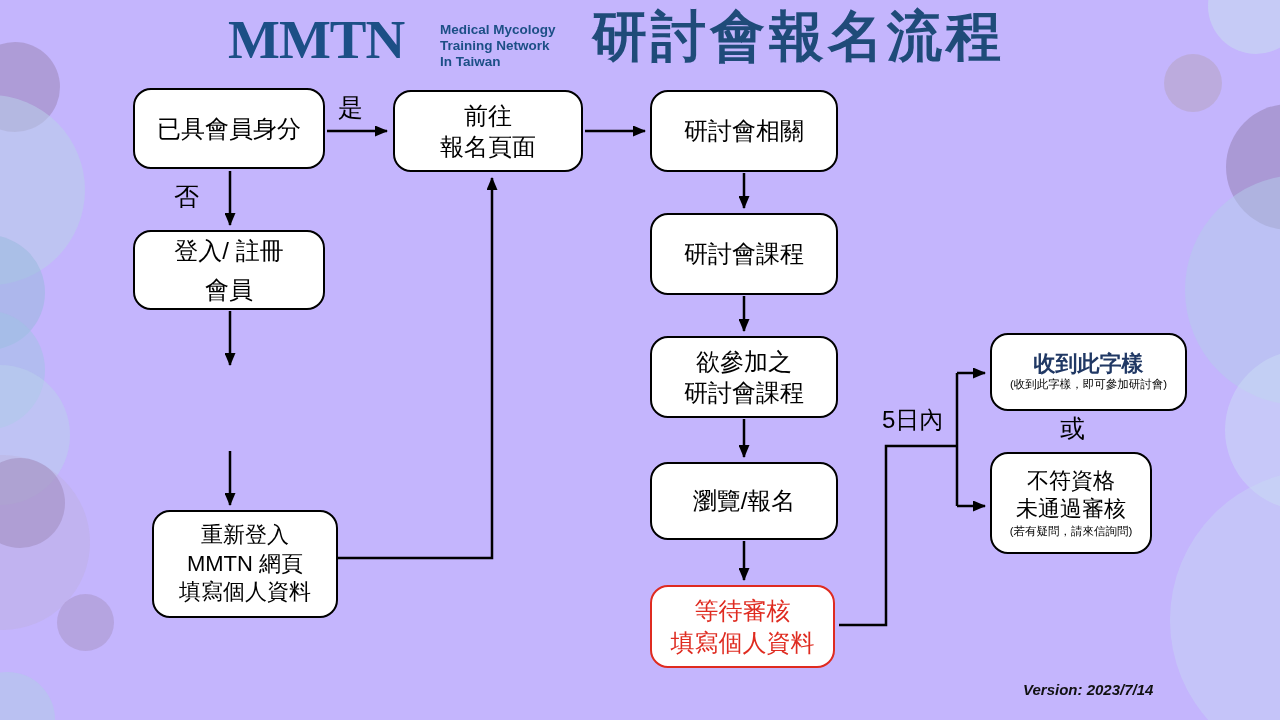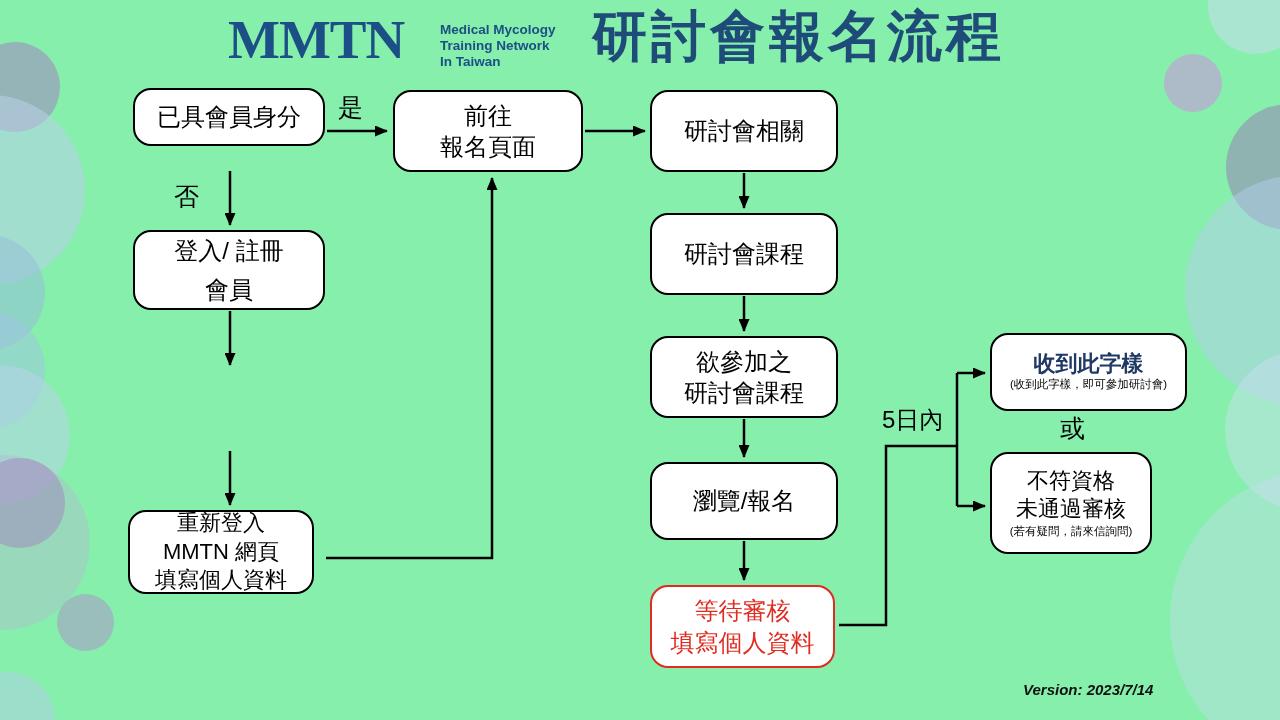--- a/index.html
+++ b/index.html
@@ -1,17 +1,17 @@
 <!DOCTYPE html>
 <html style="--c-title: #1f4b79; --c-logo: #1c4f86; --c-success: #203864; --c-red: #df2b20;"><head>
 <meta charset="utf-8">
 <style>
   html,body{margin:0;padding:0;background:#fff;}
   .stage{
-    position:relative;width:1280px;height:720px;overflow:hidden;background:#86efac;
+    position:relative;width:1280px;height:720px;overflow:hidden;background:#c4b5fd;
     font-family:"Liberation Sans","DejaVu Sans",sans-serif;color:#000;
   }
   .bgc{position:absolute;border-radius:50%;z-index:0;}
   .connectors{position:absolute;left:0;top:0;z-index:1;}
   .logo-acronym{
     position:absolute;left:228px;top:8px;z-index:2;
     font-family:"Liberation Serif","DejaVu Serif",serif;font-weight:700;
     font-size:55px;letter-spacing:-1px;color:var(--c-logo,#1c4f86);
   }
   .logo-sub{
@@ -84,40 +84,40 @@
   </svg>
 
   <div class="logo-acronym">MMTN</div>
   <div class="logo-sub">
     <div>Medical Mycology</div>
     <div>Training Network</div>
     <div>In Taiwan</div>
   </div>
   <h1 class="page-title">研討會報名流程</h1>
 
-  <div class="node" style="left:133px;top:88px;width:192px;height:58px;">
+  <div class="node" style="left:133px;top:88px;width:192px;height:81px;">
     <div>已具會員身分</div>
   </div>
 
   <div class="node" style="left:393px;top:90px;width:190px;height:82px;">
     <div>前往</div>
     <div>報名頁面</div>
   </div>
 
   <div class="node" style="left:650px;top:90px;width:188px;height:82px;">
     <div>研討會相關</div>
   </div>
 
   <div class="node" style="left:133px;top:230px;width:192px;height:80px;gap:8px;">
     <div>登入/ 註冊</div>
     <div>會員</div>
   </div>
 
 
-  <div class="node small-font" style="left:128px;top:510px;width:186px;height:84px;">
+  <div class="node small-font" style="left:152px;top:510px;width:186px;height:108px;">
     <div>重新登入</div>
     <div>MMTN 網頁</div>
     <div>填寫個人資料</div>
   </div>
 
   <div class="node" style="left:650px;top:213px;width:188px;height:82px;">
     <div>研討會課程</div>
   </div>
 
   <div class="node" style="left:650px;top:336px;width:188px;height:82px;">

